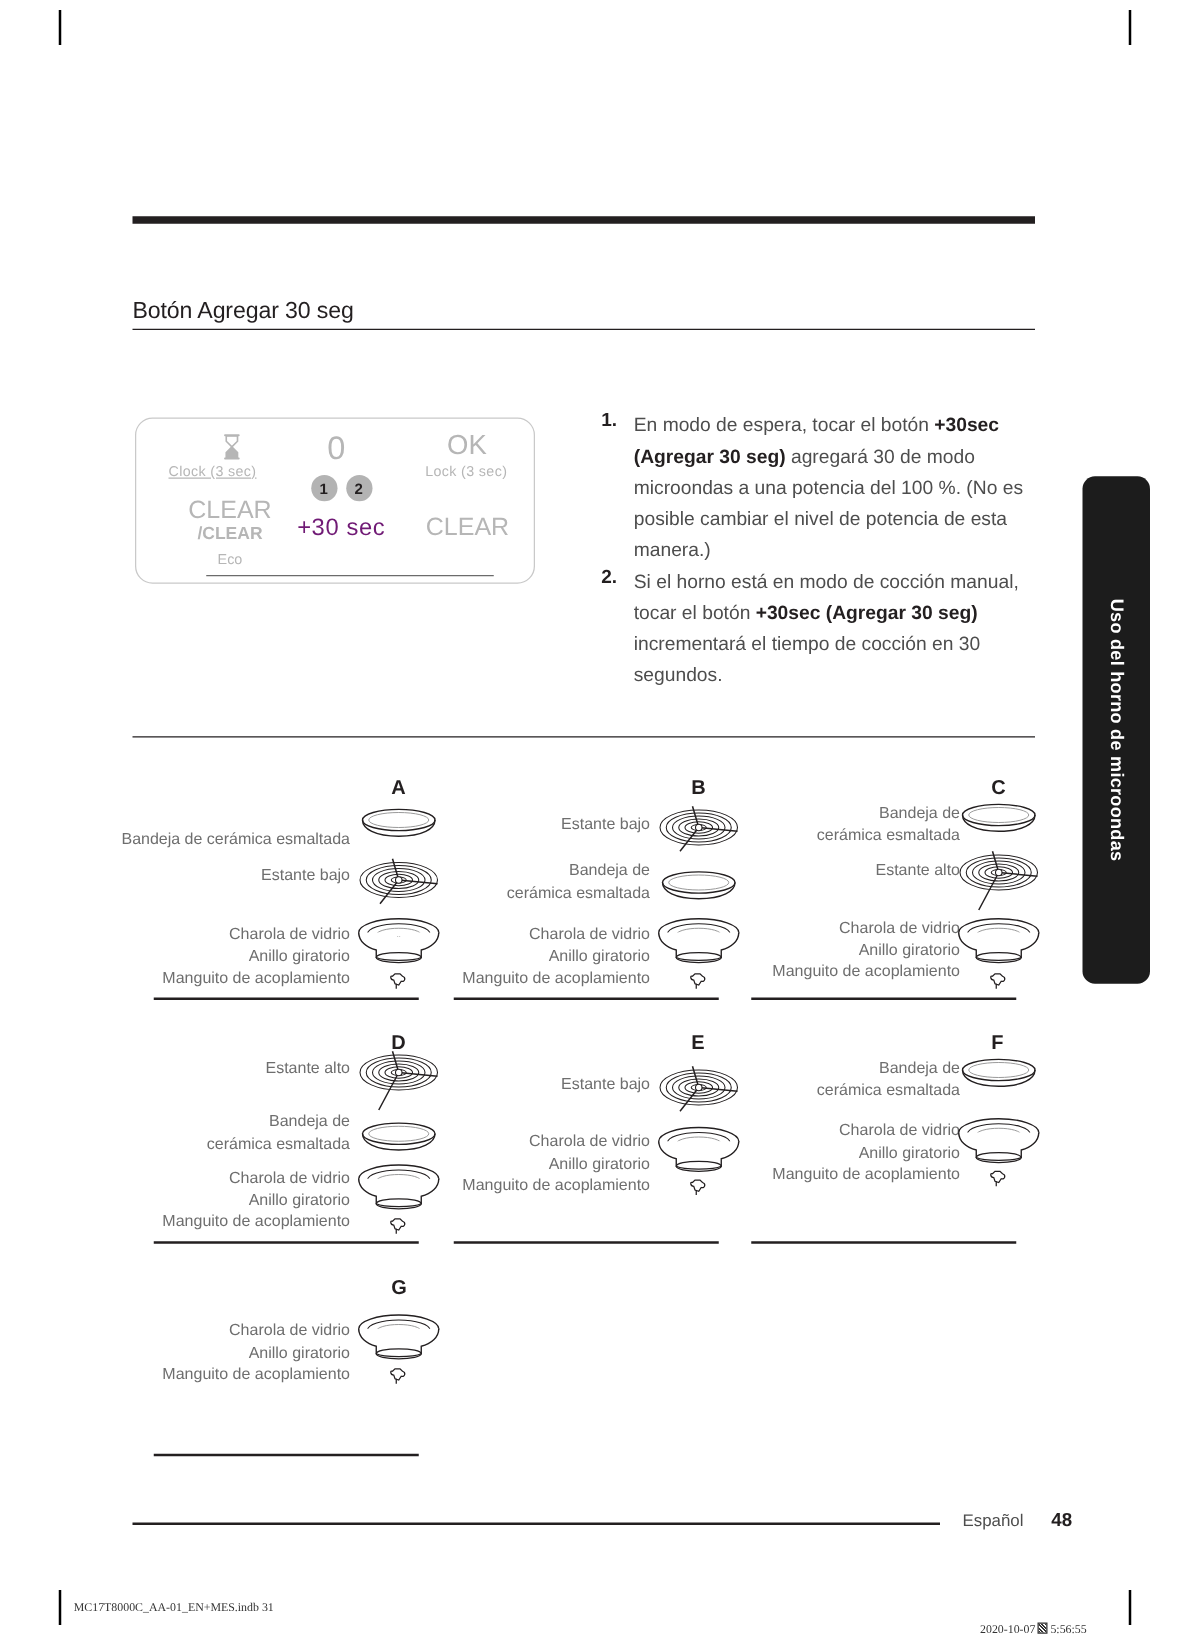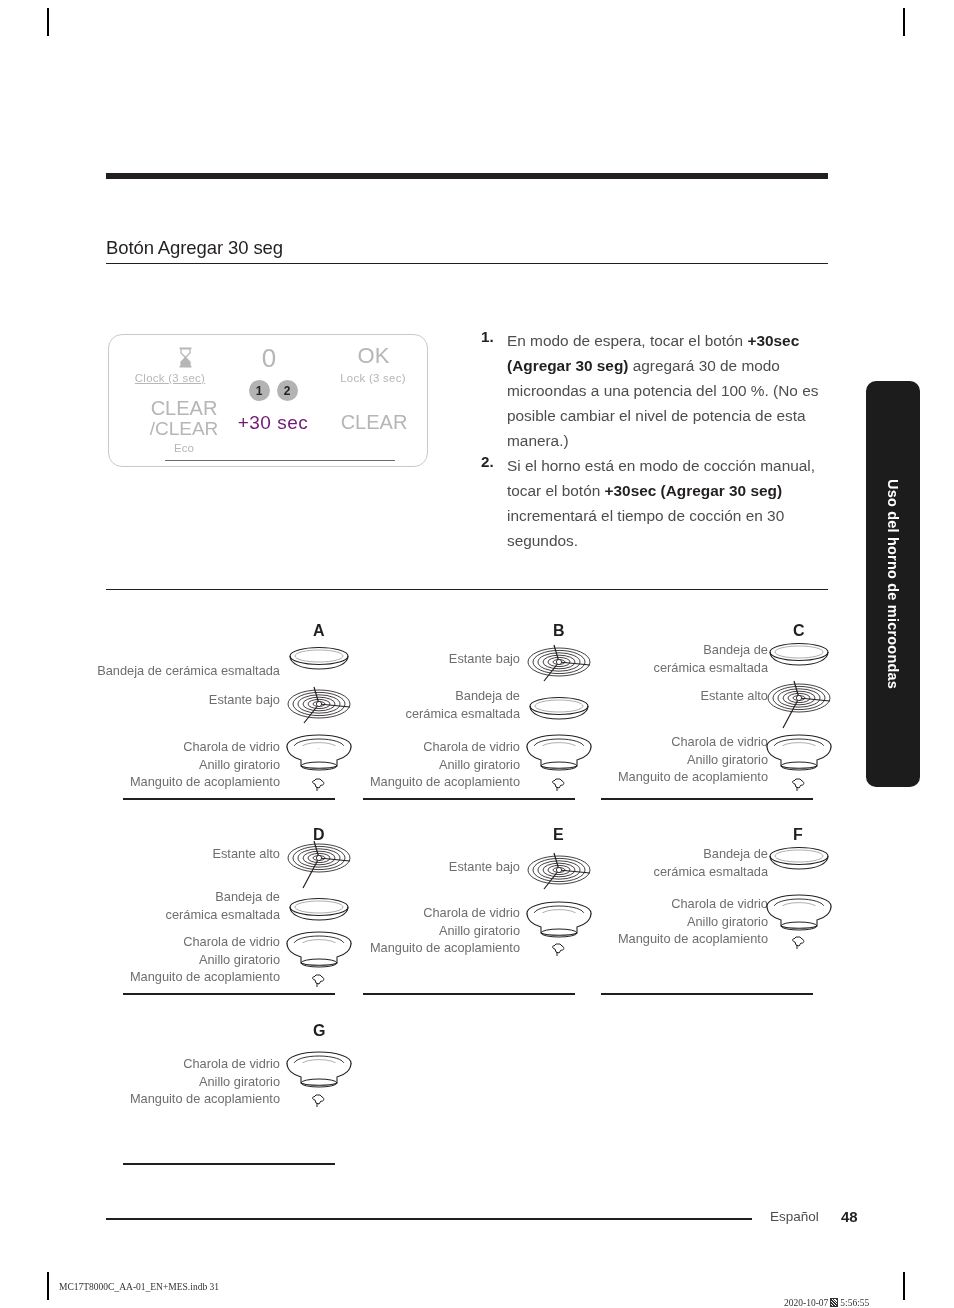--- a/index.html
+++ b/index.html
@@ -64,21 +64,21 @@
   .panel-inner { position: relative; width: 100%; height: 100%; }
   .pnl-txt { position: absolute; color: #b6b6b6; text-align: center; }
 
   .pnl-hourglass { position: absolute; left: 62px; top: 12px; width: 28px; text-align: center; }
   .pnl-hourglass svg { width: 17px; height: 21px; }
   .pnl-clock { left: 11px; top: 37px; width: 100px; font-size: 11.4px; letter-spacing: .3px; text-decoration: underline; }
   .pnl-zero  { left: 104px; top: 8px;  width: 112px; font-size: 26px; color: #b6b6b6; }
   .pnl-ok    { left: 212px; top: 8px;  width: 105px; font-size: 22px; color: #b6b6b6; }
   .pnl-lock  { left: 206px; top: 37px; width: 116px; font-size: 11.4px; letter-spacing: .3px; }
   .pnl-stop  { left: 20px;  top: 62px; width: 110px; font-size: 20px; color: #b6b6b6; }
-  .pnl-clear { left: 20px;  top: 83px; width: 110px; font-size: 19px; color: #b6b6b6; }
+  .pnl-clear { left: 20px;  top: 83px; width: 110px; font-size: 14px; color: #b6b6b6; font-weight: bold; }
   .pnl-eco   { left: 20px;  top: 107px;width: 110px; font-size: 11.5px; color: #b6b6b6; }
   .pnl-start { left: 210px; top: 76px; width: 110px; font-size: 20px; color: #b6b6b6; }
   .pnl-30sec { left: 116px; top: 77px; width: 96px; font-size: 19px; color: #701a75; letter-spacing: .5px;}
   .badges { position: absolute; left: 116px; top: 45px; width: 96px;
             display: flex; justify-content: center; gap: 7px; }
   .badge {
     width: 21px; height: 21px; border-radius: 50%;
     background: #b3b3b3; color: #231f20;
     font-size: 12px; font-weight: bold;
     display: flex; align-items: center; justify-content: center;

